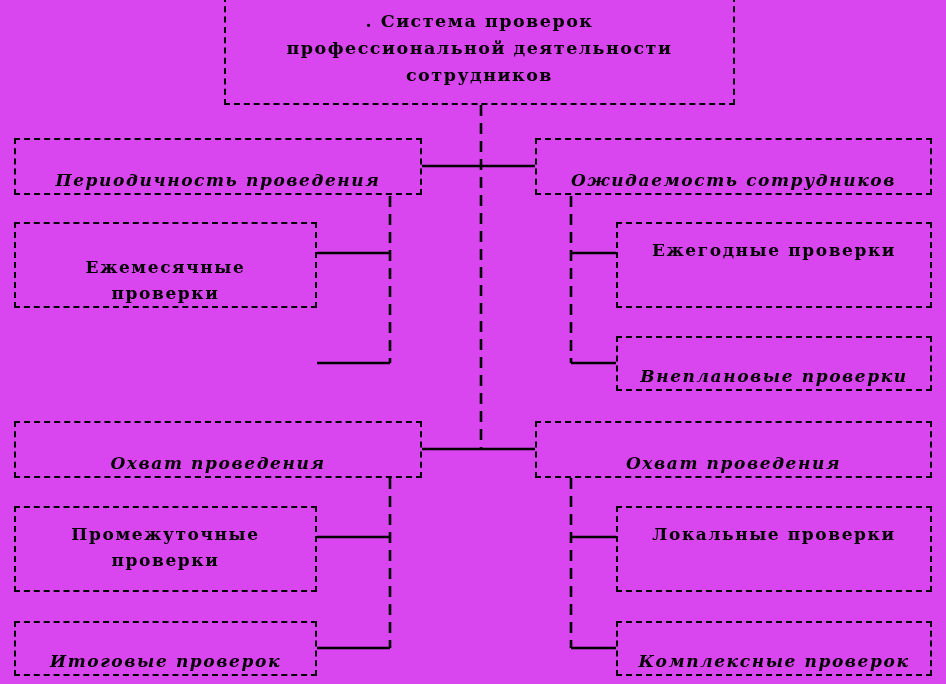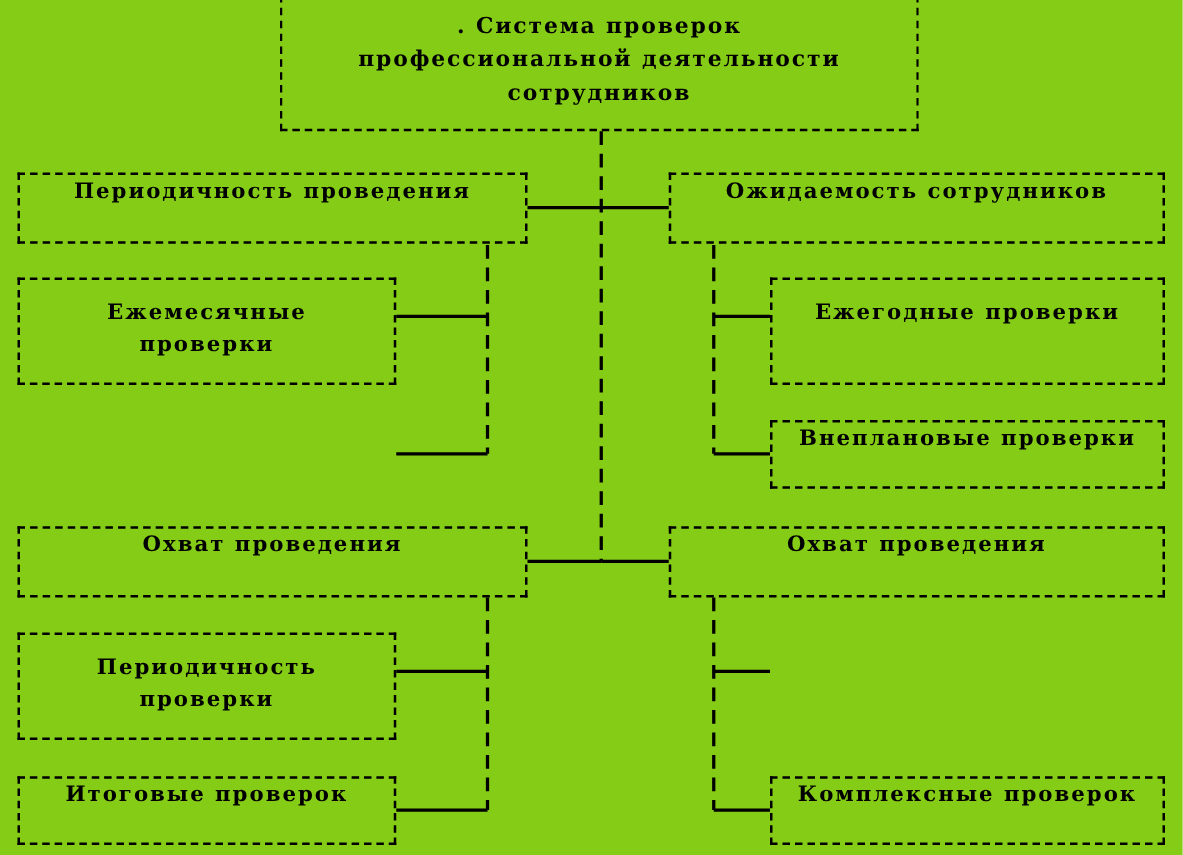--- a/index.html
+++ b/index.html
@@ -10,21 +10,21 @@
   body {
     width: 946px;
     height: 684px;
     overflow: hidden;
     font-family: "DejaVu Serif", serif;
   }
   #diagram-root {
     position: relative;
     width: 946px;
     height: 684px;
-    background: #84cc16;
+    background: #d946ef;
   }
   svg.layer {
     position: absolute;
     left: 0;
     top: 0;
     width: 946px;
     height: 684px;
   }
   .node-box {
     position: absolute;
@@ -50,21 +50,21 @@
   }
   .root-box {
     border-top-color: transparent;
   }
   .root-label {
     font-size: 17.5px;
     line-height: 27px;
     letter-spacing: 1.5px;
     width: 600px;
   }
-  .t-center { align-items: flex-start; }
+  .t-center { align-items: flex-end; font-style: italic; }
   .t-top { align-items: flex-start; }
   .pad-top-12 { padding-top: 13px; }
 </style>
 </head>
 <body>
 
 <div id="diagram-root">
 
   <svg class="layer" viewBox="0 0 946 684" preserveAspectRatio="none">
 
@@ -102,21 +102,21 @@
   </div>
 
   <div class="node-box t-center" style="left:14px; top:138px; width:408px; height:57px;">
     <div class="node-label">Периодичность проведения</div>
   </div>
 
   <div class="node-box t-center" style="left:535px; top:138px; width:397px; height:57px;">
     <div class="node-label">Ожидаемость сотрудников</div>
   </div>
 
-  <div class="node-box t-top pad-top-12" style="left:14px; top:222px; width:303px; height:86px;">
+  <div class="node-box t-top pad-top-12" style="left:14px; top:222px; width:303px; height:86px;align-items:flex-end;">
     <div class="node-label">Ежемесячные
 проверки</div>
   </div>
 
 
   <div class="node-box t-top pad-top-12" style="left:616px; top:222px; width:316px; height:86px;">
     <div class="node-label">Ежегодные проверки</div>
   </div>
 
   <div class="node-box t-center" style="left:616px; top:336px; width:316px; height:55px;">
@@ -125,26 +125,29 @@
 
   <div class="node-box t-center" style="left:14px; top:421px; width:408px; height:57px;">
     <div class="node-label">Охват проведения</div>
   </div>
 
   <div class="node-box t-center" style="left:535px; top:421px; width:397px; height:57px;">
     <div class="node-label">Охват проведения</div>
   </div>
 
   <div class="node-box t-top pad-top-12" style="left:14px; top:506px; width:303px; height:86px;">
-    <div class="node-label">Периодичность
+    <div class="node-label">Промежуточные
 проверки</div>
   </div>
 
   <div class="node-box t-center" style="left:14px; top:621px; width:303px; height:55px;">
     <div class="node-label">Итоговые проверок</div>
   </div>
 
+  <div class="node-box t-top pad-top-12" style="left:616px; top:506px; width:316px; height:86px;">
+    <div class="node-label">Локальные проверки</div>
+  </div>
 
   <div class="node-box t-center" style="left:616px; top:621px; width:316px; height:55px;">
     <div class="node-label">Комплексные проверок</div>
   </div>
 
 </div>
 
 </body></html>

